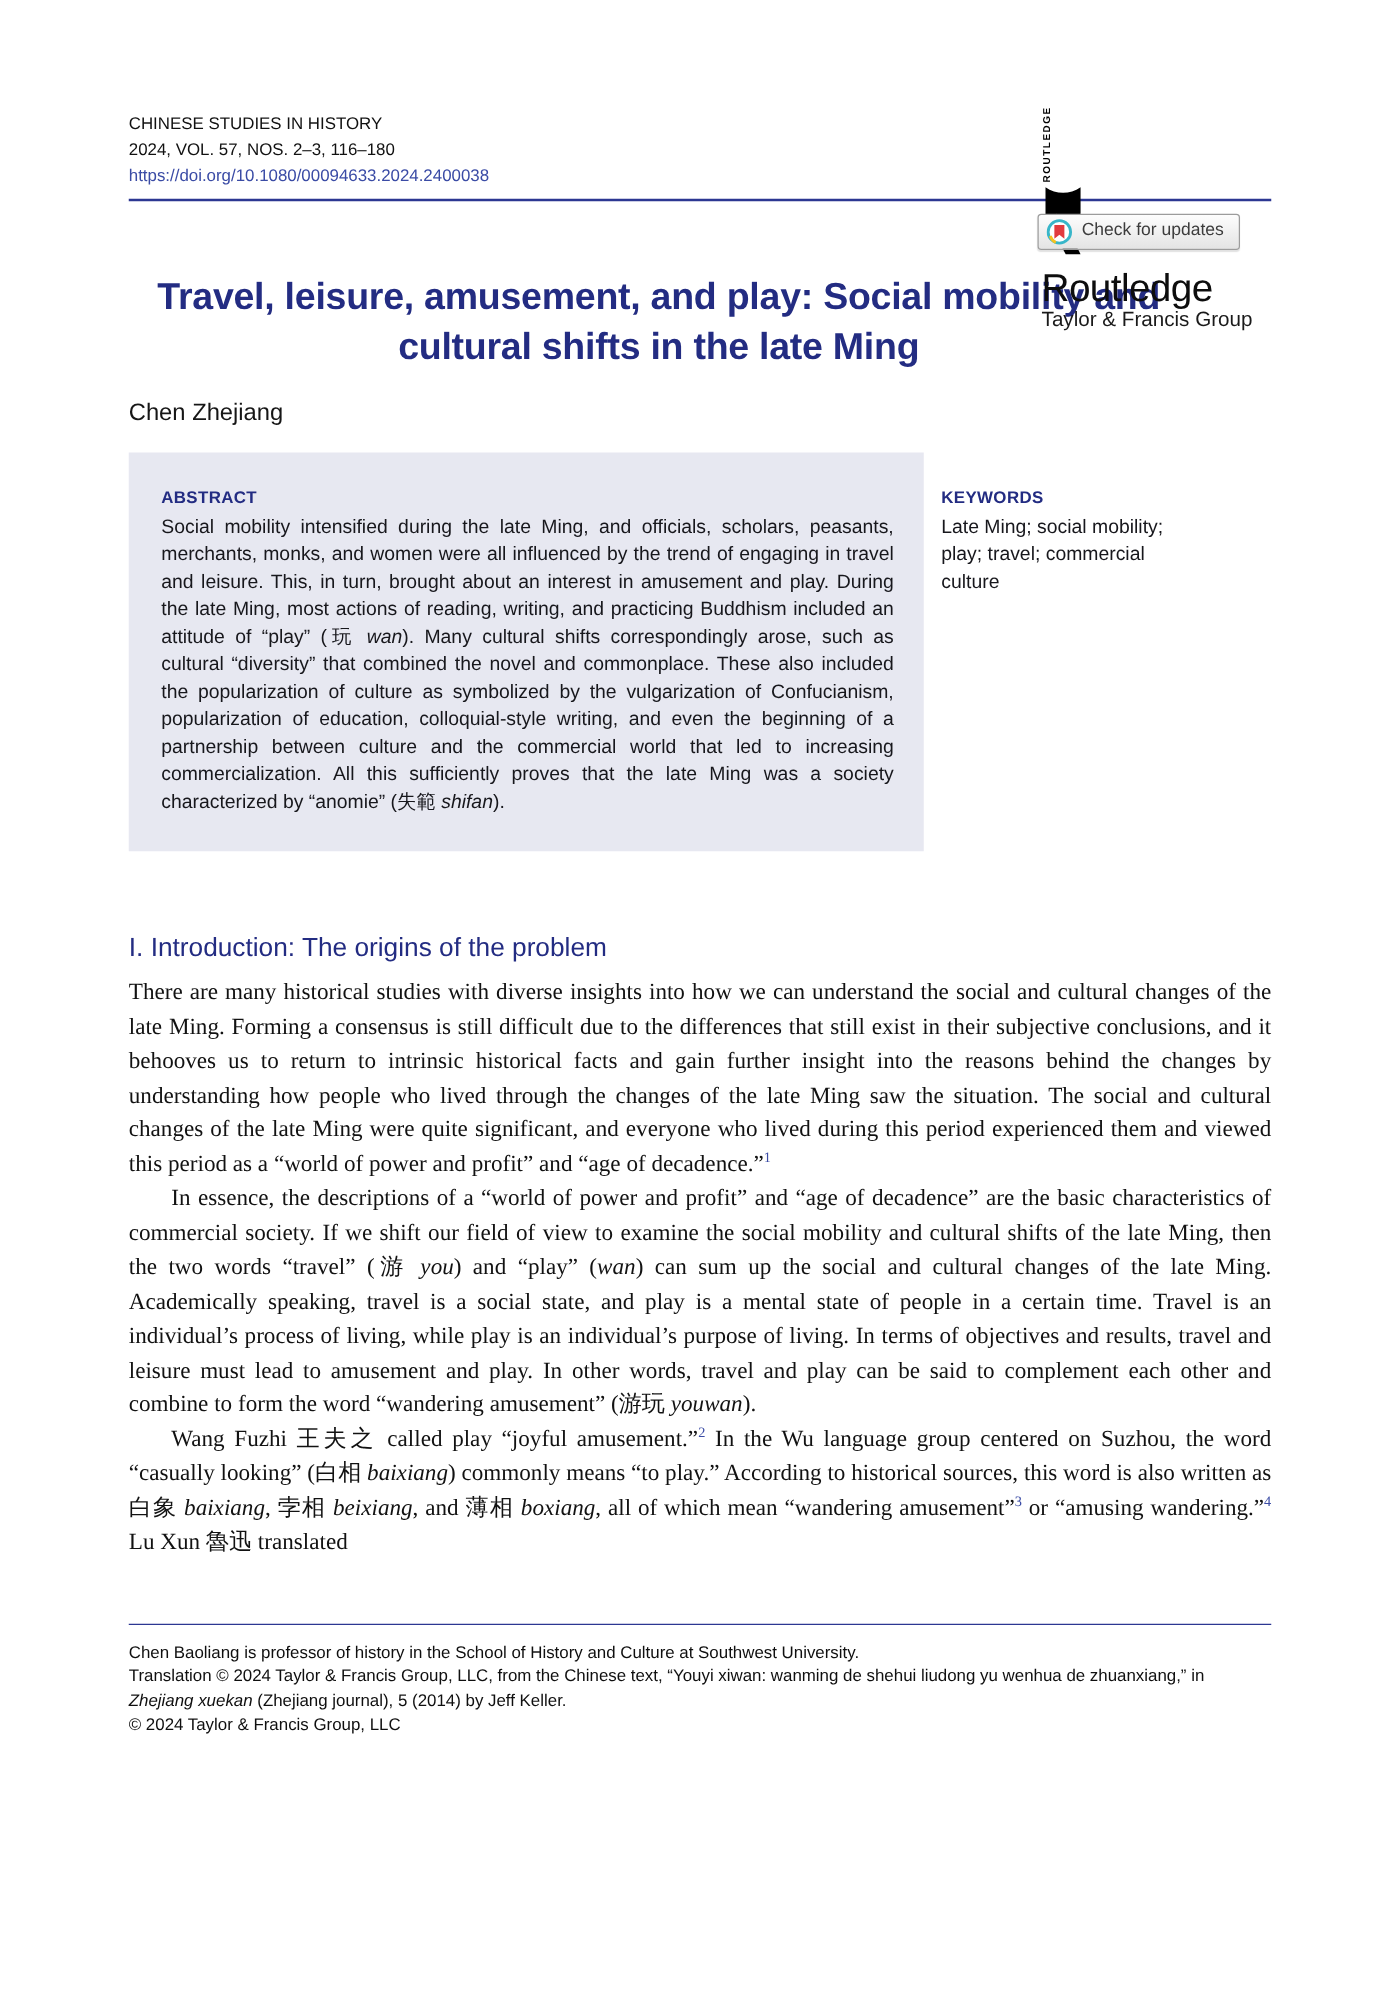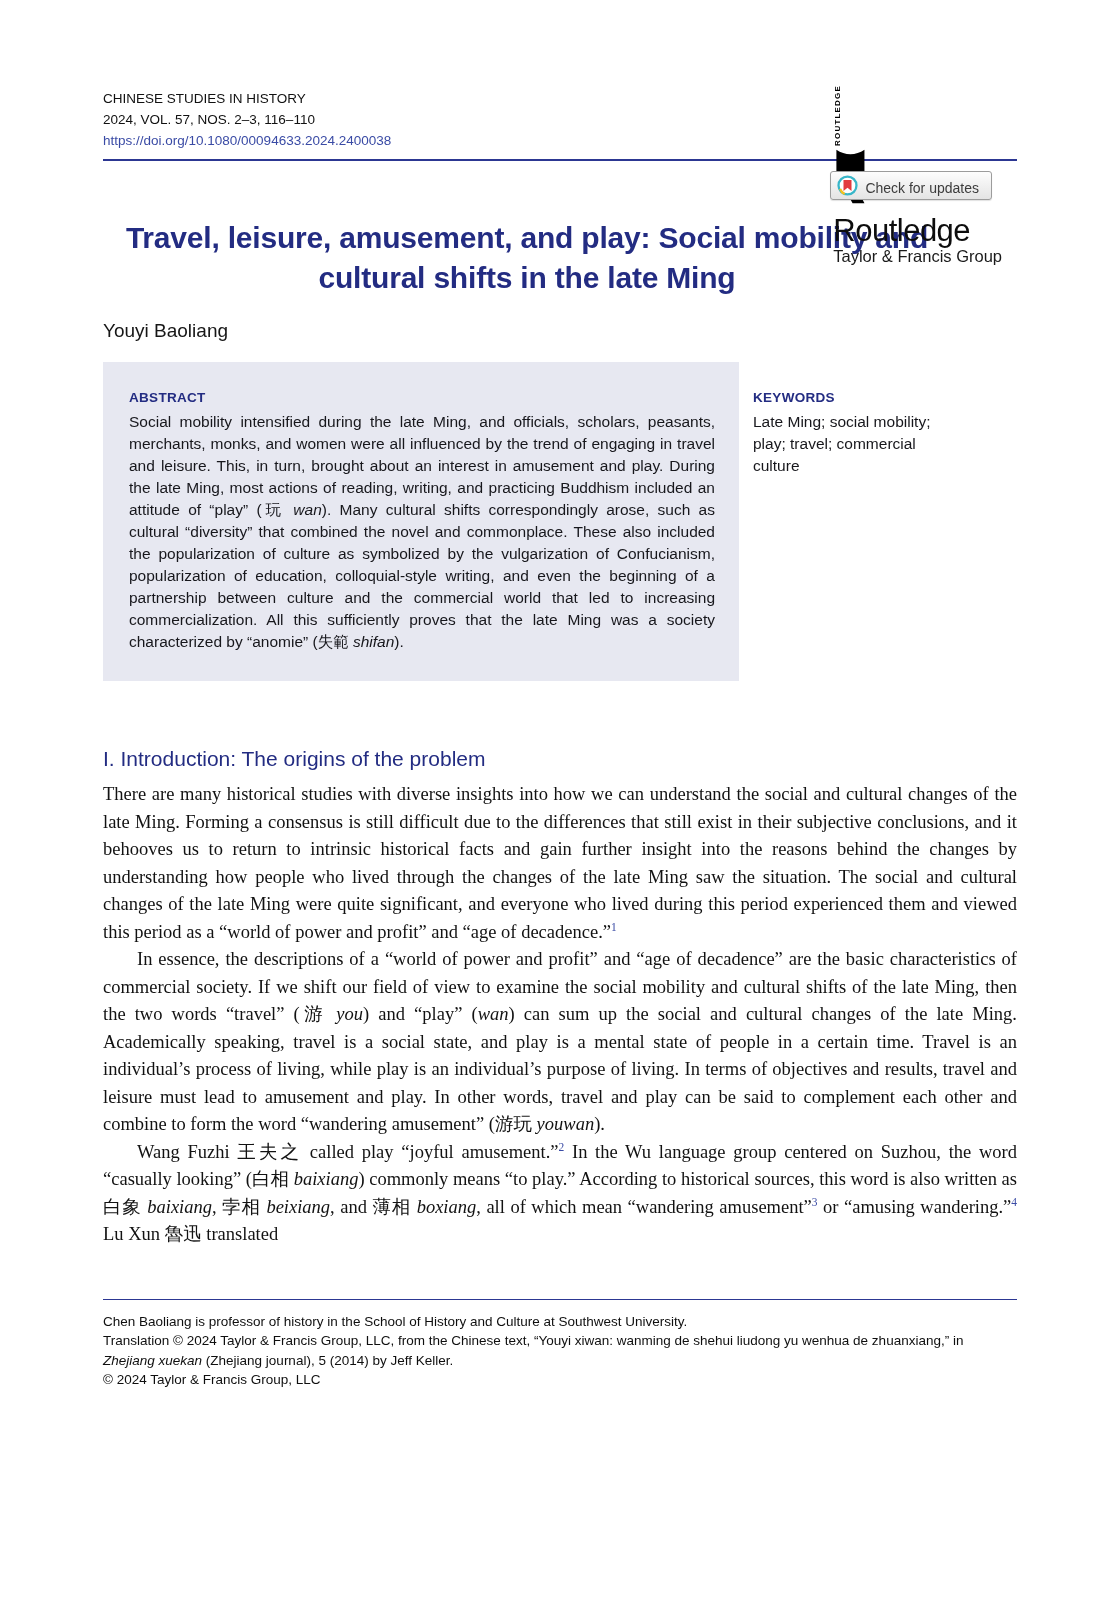--- a/index.html
+++ b/index.html
@@ -34,21 +34,21 @@
     font-size:8px;font-weight:bold;letter-spacing:1.2px;color:#000;
     height:62px;text-align:center;margin-right:1px;
   }
   .logo-mark{width:34px;height:62px;margin-right:9px;}
   .logo-words{padding-top:8px;}
   .logo-name{font-size:31px;line-height:30px;color:#0d0d0d;letter-spacing:-0.5px;}
   .logo-group{font-size:16.5px;color:#1a1a1a;margin-top:1px;}
 
   .check-btn{
     position:absolute;top:171px;right:128px;
-    display:flex;align-items:flex-end;gap:7px;
+    display:flex;align-items:flex-start;gap:7px;
     font-family:"Liberation Sans","DejaVu Sans",sans-serif;
     font-size:14px;color:#3c3c3c;
     background:linear-gradient(#fdfdfd,#e4e4e4);
     border:1px solid #9c9c9c;border-radius:3px;
     padding:3px 12px 3px 6px;cursor:pointer;
     box-shadow:0 1px 1px rgba(0,0,0,.12);
   }
   .check-btn svg{display:block;}
 
   
@@ -125,27 +125,27 @@
       <path d="M3.3 14.5 A9.4 9.4 0 0 0 8 19.9" fill="none" stroke="#f6c21d" stroke-width="2.4"></path>
       <path d="M6.8 5.2 h8.4 v11.6 l-4.2 -3.4 l-4.2 3.4 z" fill="#e23b3f"></path>
     </svg>
     <span>Check for updates</span>
   </button>
 
   <div class="content">
 
     <div class="meta">
       <div>CHINESE STUDIES IN HISTORY</div>
-      <div>2024, VOL. 57, NOS. 2–3, 116–110</div>
+      <div>2024, VOL. 57, NOS. 2–3, 116–180</div>
       <a class="doi" href="#">https://doi.org/10.1080/00094633.2024.2400038</a>
     </div>
     <hr class="rule">
 
     <h1 class="title">Travel, leisure, amusement, and play: Social mobility and cultural shifts in the late Ming</h1>
-    <div class="author">Youyi Baoliang</div>
+    <div class="author">Chen Zhejiang</div>
 
     <div class="abs-row">
       <div class="abstract-box">
         <div class="abs-head">ABSTRACT</div>
         <p class="abs-text"><span>Social mobility intensified during the late Ming, and officials, scholars, peasants, merchants, monks, and women were all influenced by the trend of engaging in travel and leisure. This, in turn, brought about an interest in amusement and play. During the late Ming, most actions of reading, writing, and practicing Buddhism included an attitude of “play” (玩 </span><i>wan</i><span>). Many cultural shifts correspondingly arose, such as cultural “diversity” that combined the novel and commonplace. These also included the popularization of culture as symbolized by the vulgarization of Confucianism, popularization of education, colloquial-style writing, and even the beginning of a partnership between culture and the commercial world that led to increasing commercialization. All this sufficiently proves that the late Ming was a society characterized by “anomie” (失範 </span><i>shifan</i><span>).</span></p>
       </div>
       <div class="keywords">
         <div class="kw-head">KEYWORDS</div>
         <div class="kw-text">Late Ming; social mobility; play; travel; commercial culture</div>
       </div>

